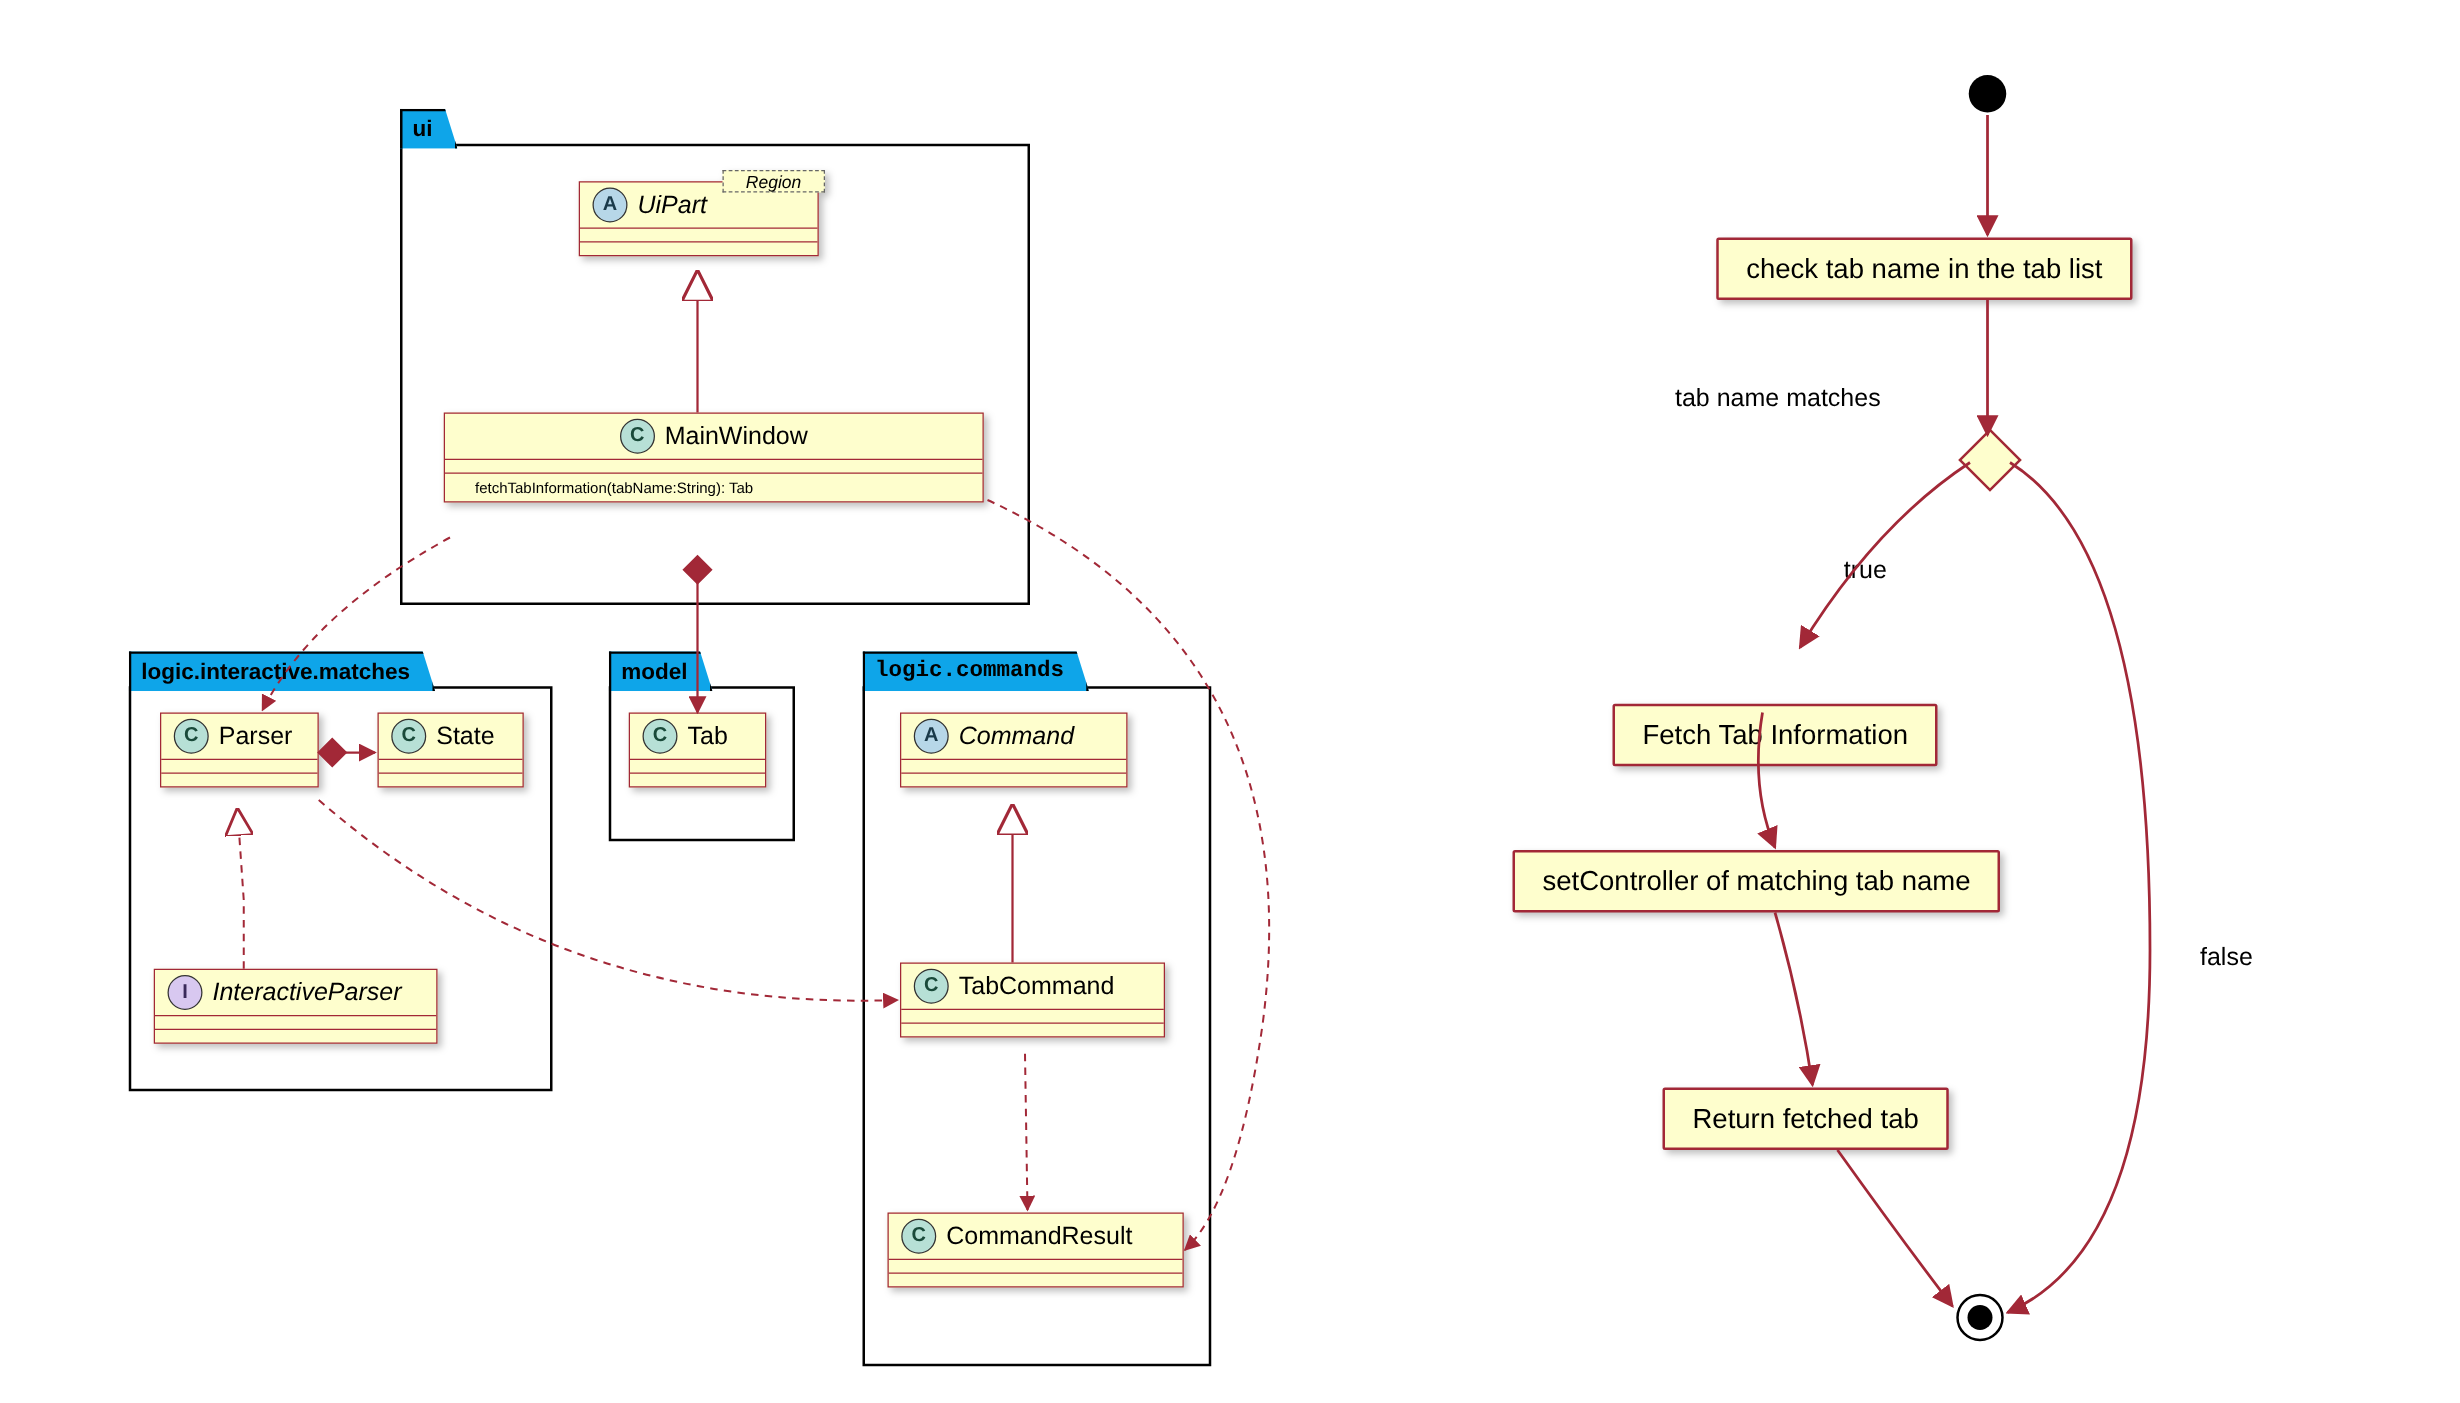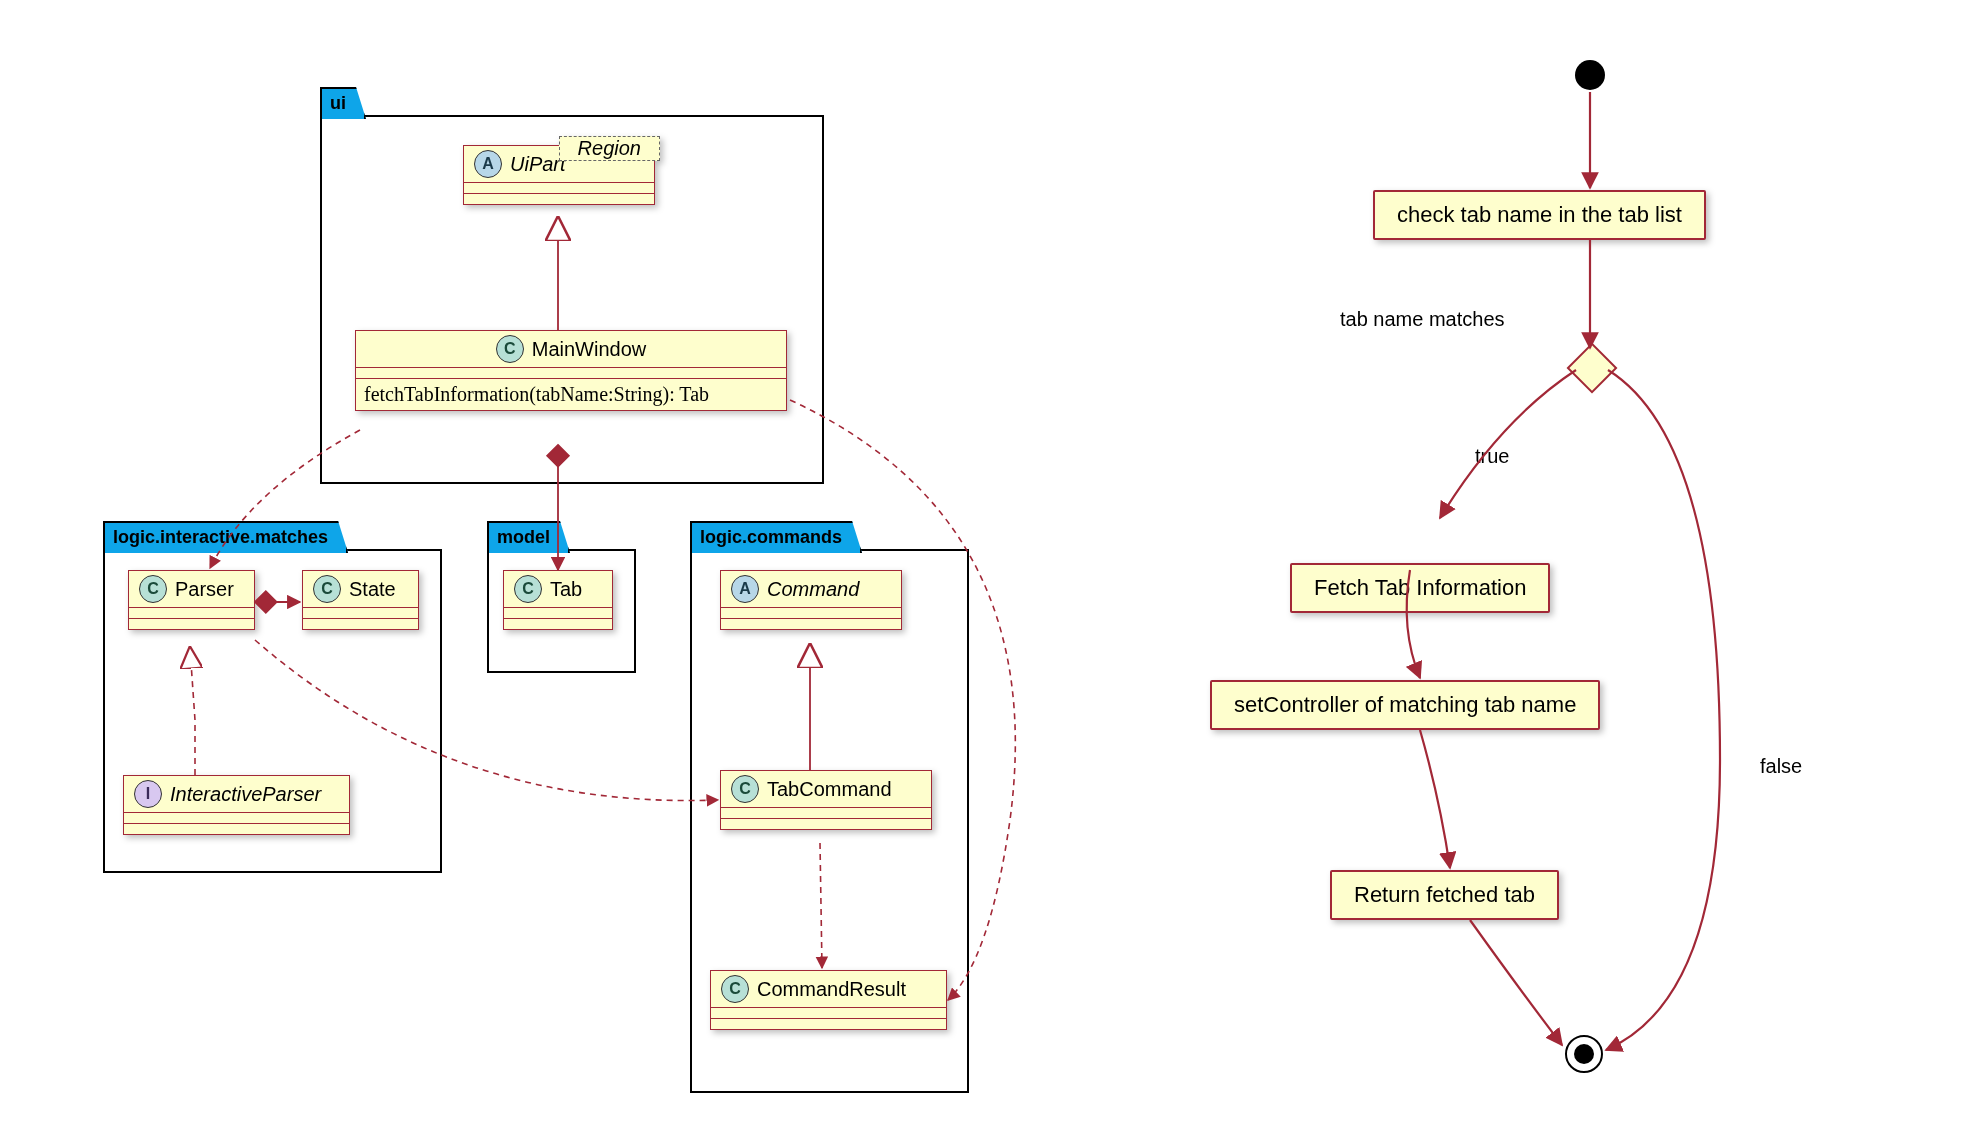--- a/index.html
+++ b/index.html
@@ -46,43 +46,42 @@
   }
   .cls-head {
     display: flex;
     align-items: center;
     padding: 4px 10px;
     border-bottom: 1.5px solid #a22837;
     gap: 8px;
   }
   .cls-row {
     border-bottom: 1.5px solid #a22837;
-    padding: 4px 8px;
-    font-size: 20px;
+    padding: 4px 24px;
+    font-size: 12px;
     min-height: 8px;
-    font-family: Liberation Serif, serif;
   }
   .cls-row:last-child { border-bottom: none; }
   .cls-row.thin { padding-top:2px; padding-bottom:2px; min-height:6px; }
   .stereo-circle {
     width: 26px; height: 26px; border-radius: 50%;
     display: flex; align-items: center; justify-content: center;
     font-weight: bold; font-size: 16px;
     border: 1.5px solid #333;
   }
   .circ-C { background: #b7e0d6; color:#1a4a3a;}
   .circ-A { background: #b7d7e8; color:#1a3a4a;}
   .circ-I { background: #d8c8f0; color:#3a2a5a;}
   .cls-name { font-size: 20px; }
   .italic { font-style: italic; }
   .region-badge {
     position: absolute;
     border: 1px dashed #666;
     padding: 0 18px;
-    font-size: 20px;
+    font-size: 14px;
     font-style: italic;
     background: #fefecd;
     margin-left: 46px;
   }
   
   .act {
     position: absolute;
     background: #fefecd;
     border: 2px solid #a22837;
     border-radius: 2px;
@@ -201,21 +200,21 @@
     <div class="cls-head">
       <div class="stereo-circle circ-C">
           <span>C</span>
         </div>
       <div class="cls-name">Tab</div>
     </div>
     <div class="cls-row thin"></div>
     <div class="cls-row thin"></div>
   </div>
 
-  <div class="pkg" style="left:690px; top:549px; width:275px; height:540px;">
+  <div class="pkg" style="left:690px; top:549px; width:275px; height:540px;font-family:Liberation Mono, monospace;">
     <div class="pkg-tab">logic.commands</div>
   </div>
 
   <div class="cls" style="left:720px; top:570px; width:180px;">
     <div class="cls-head">
       <div class="stereo-circle circ-A">
           <span>A</span>
         </div>
       <div class="cls-name italic">Command</div>
     </div>

